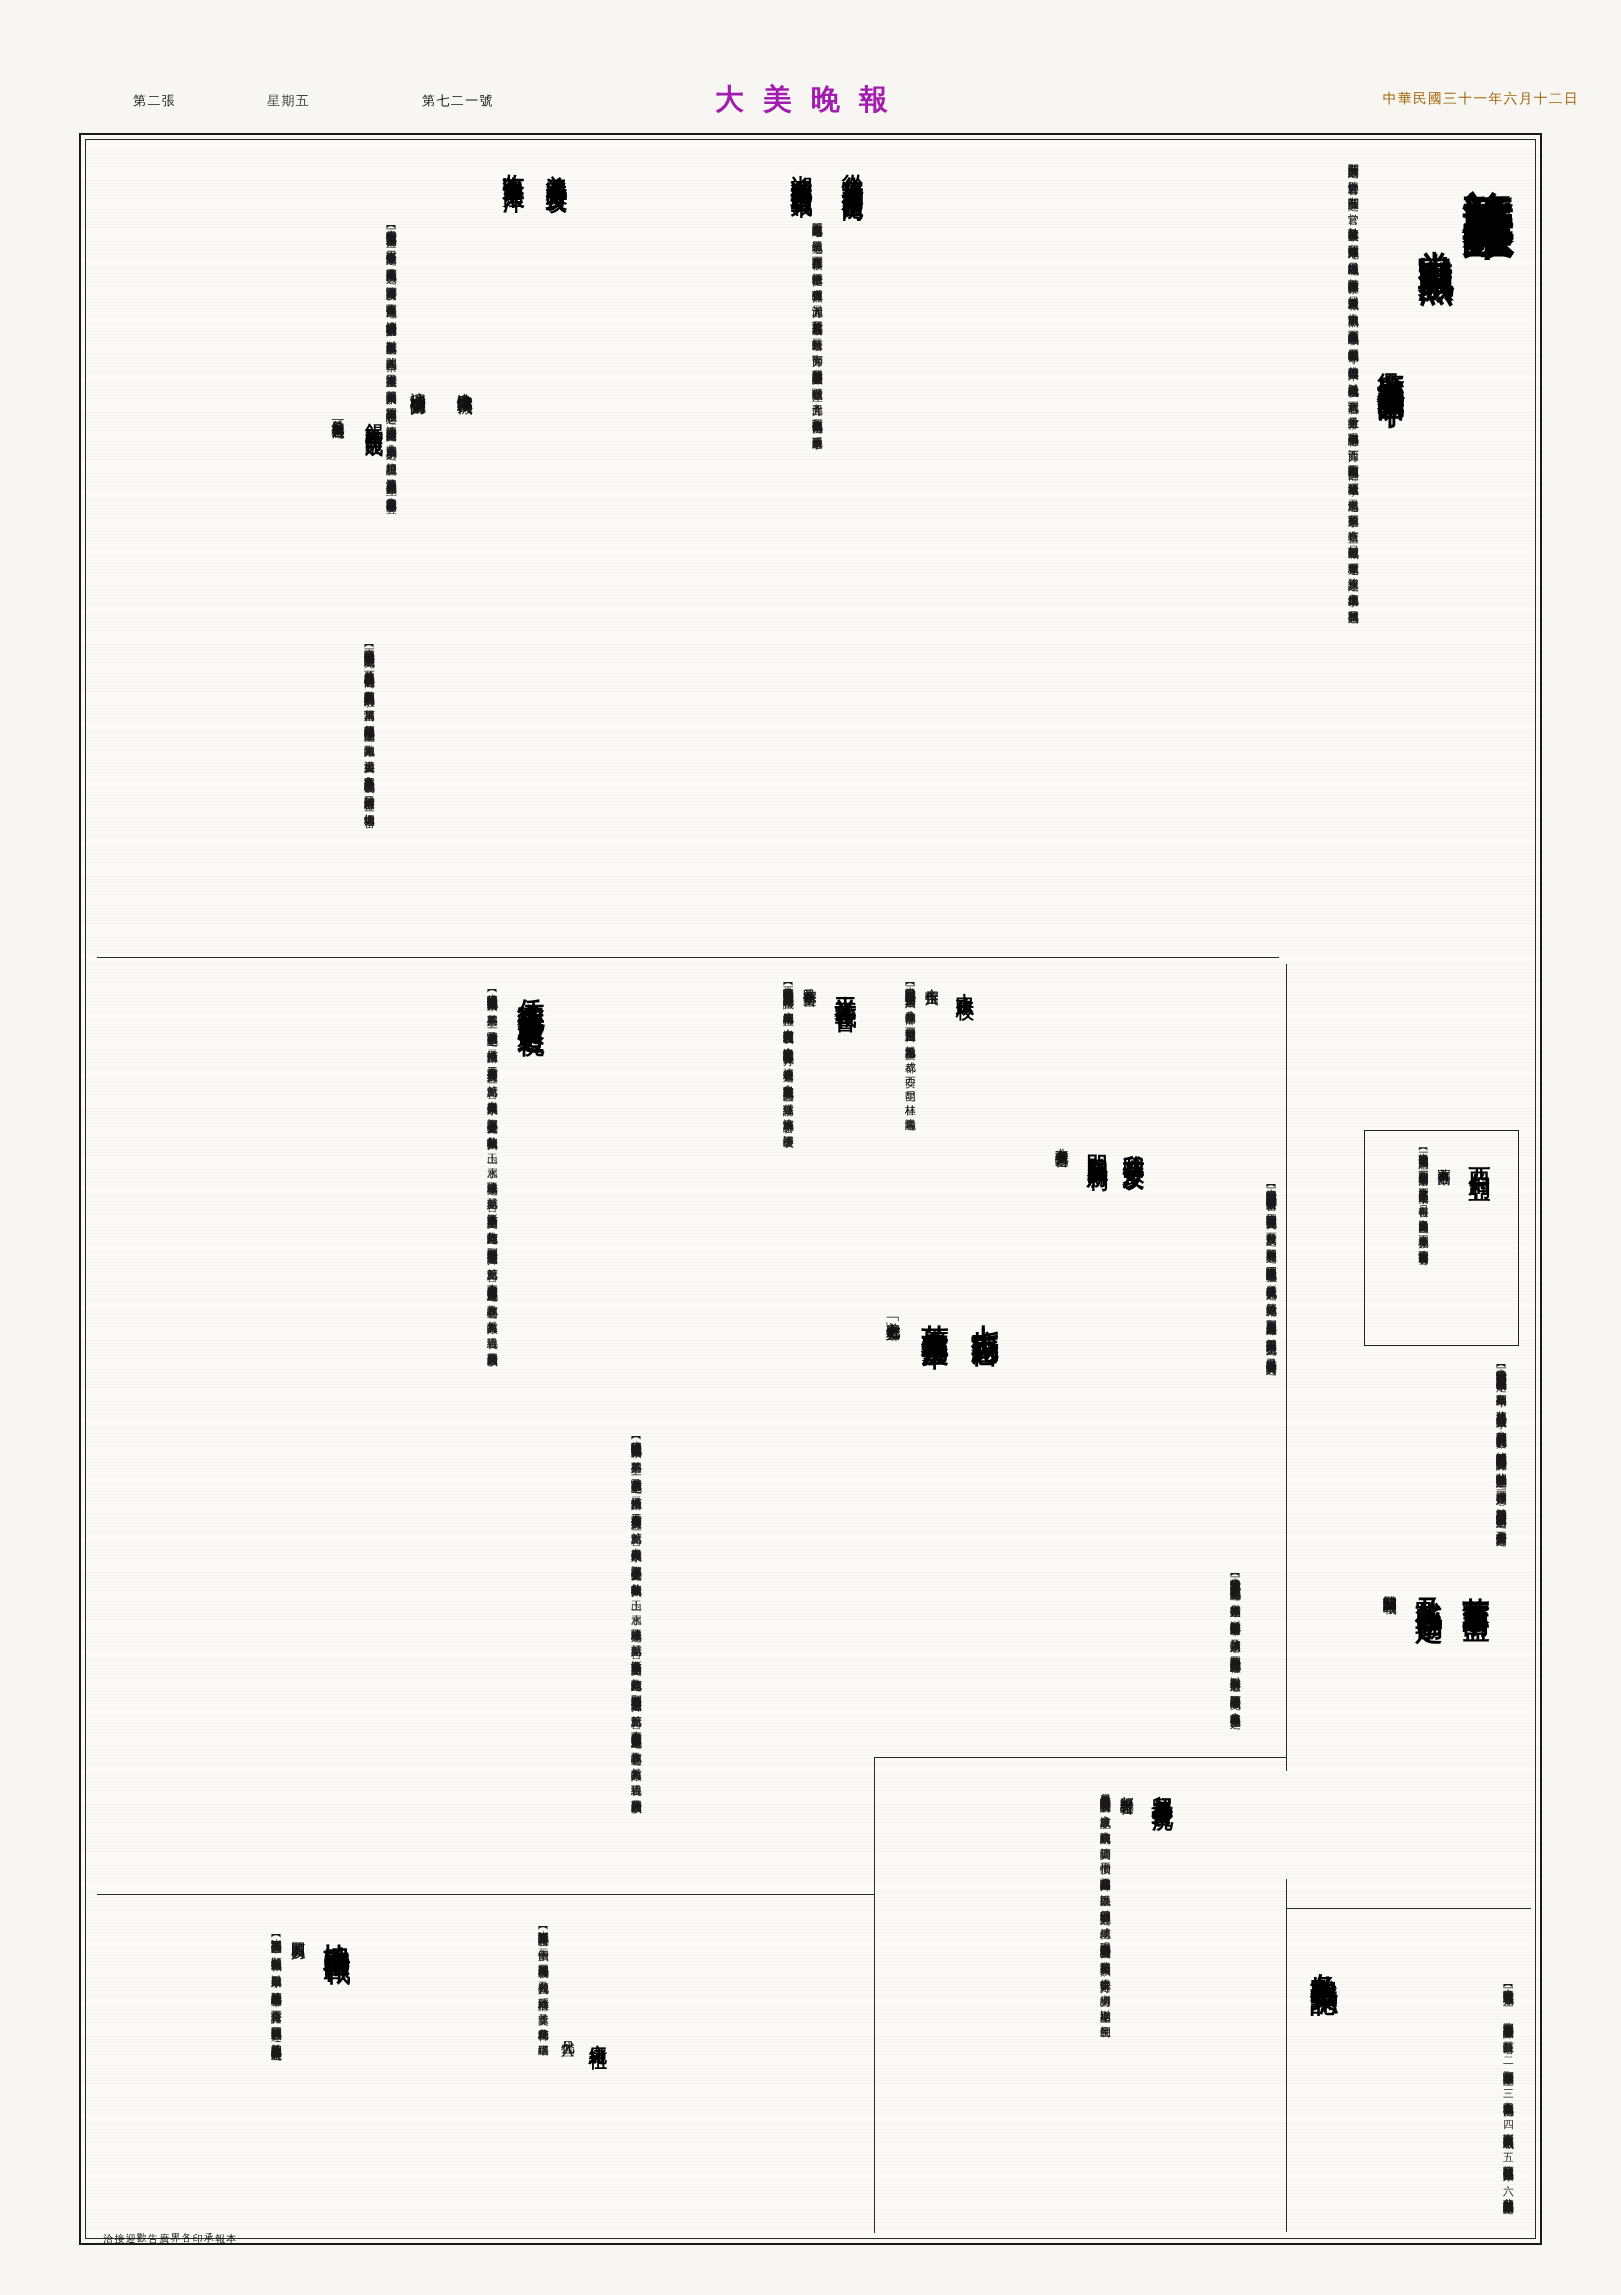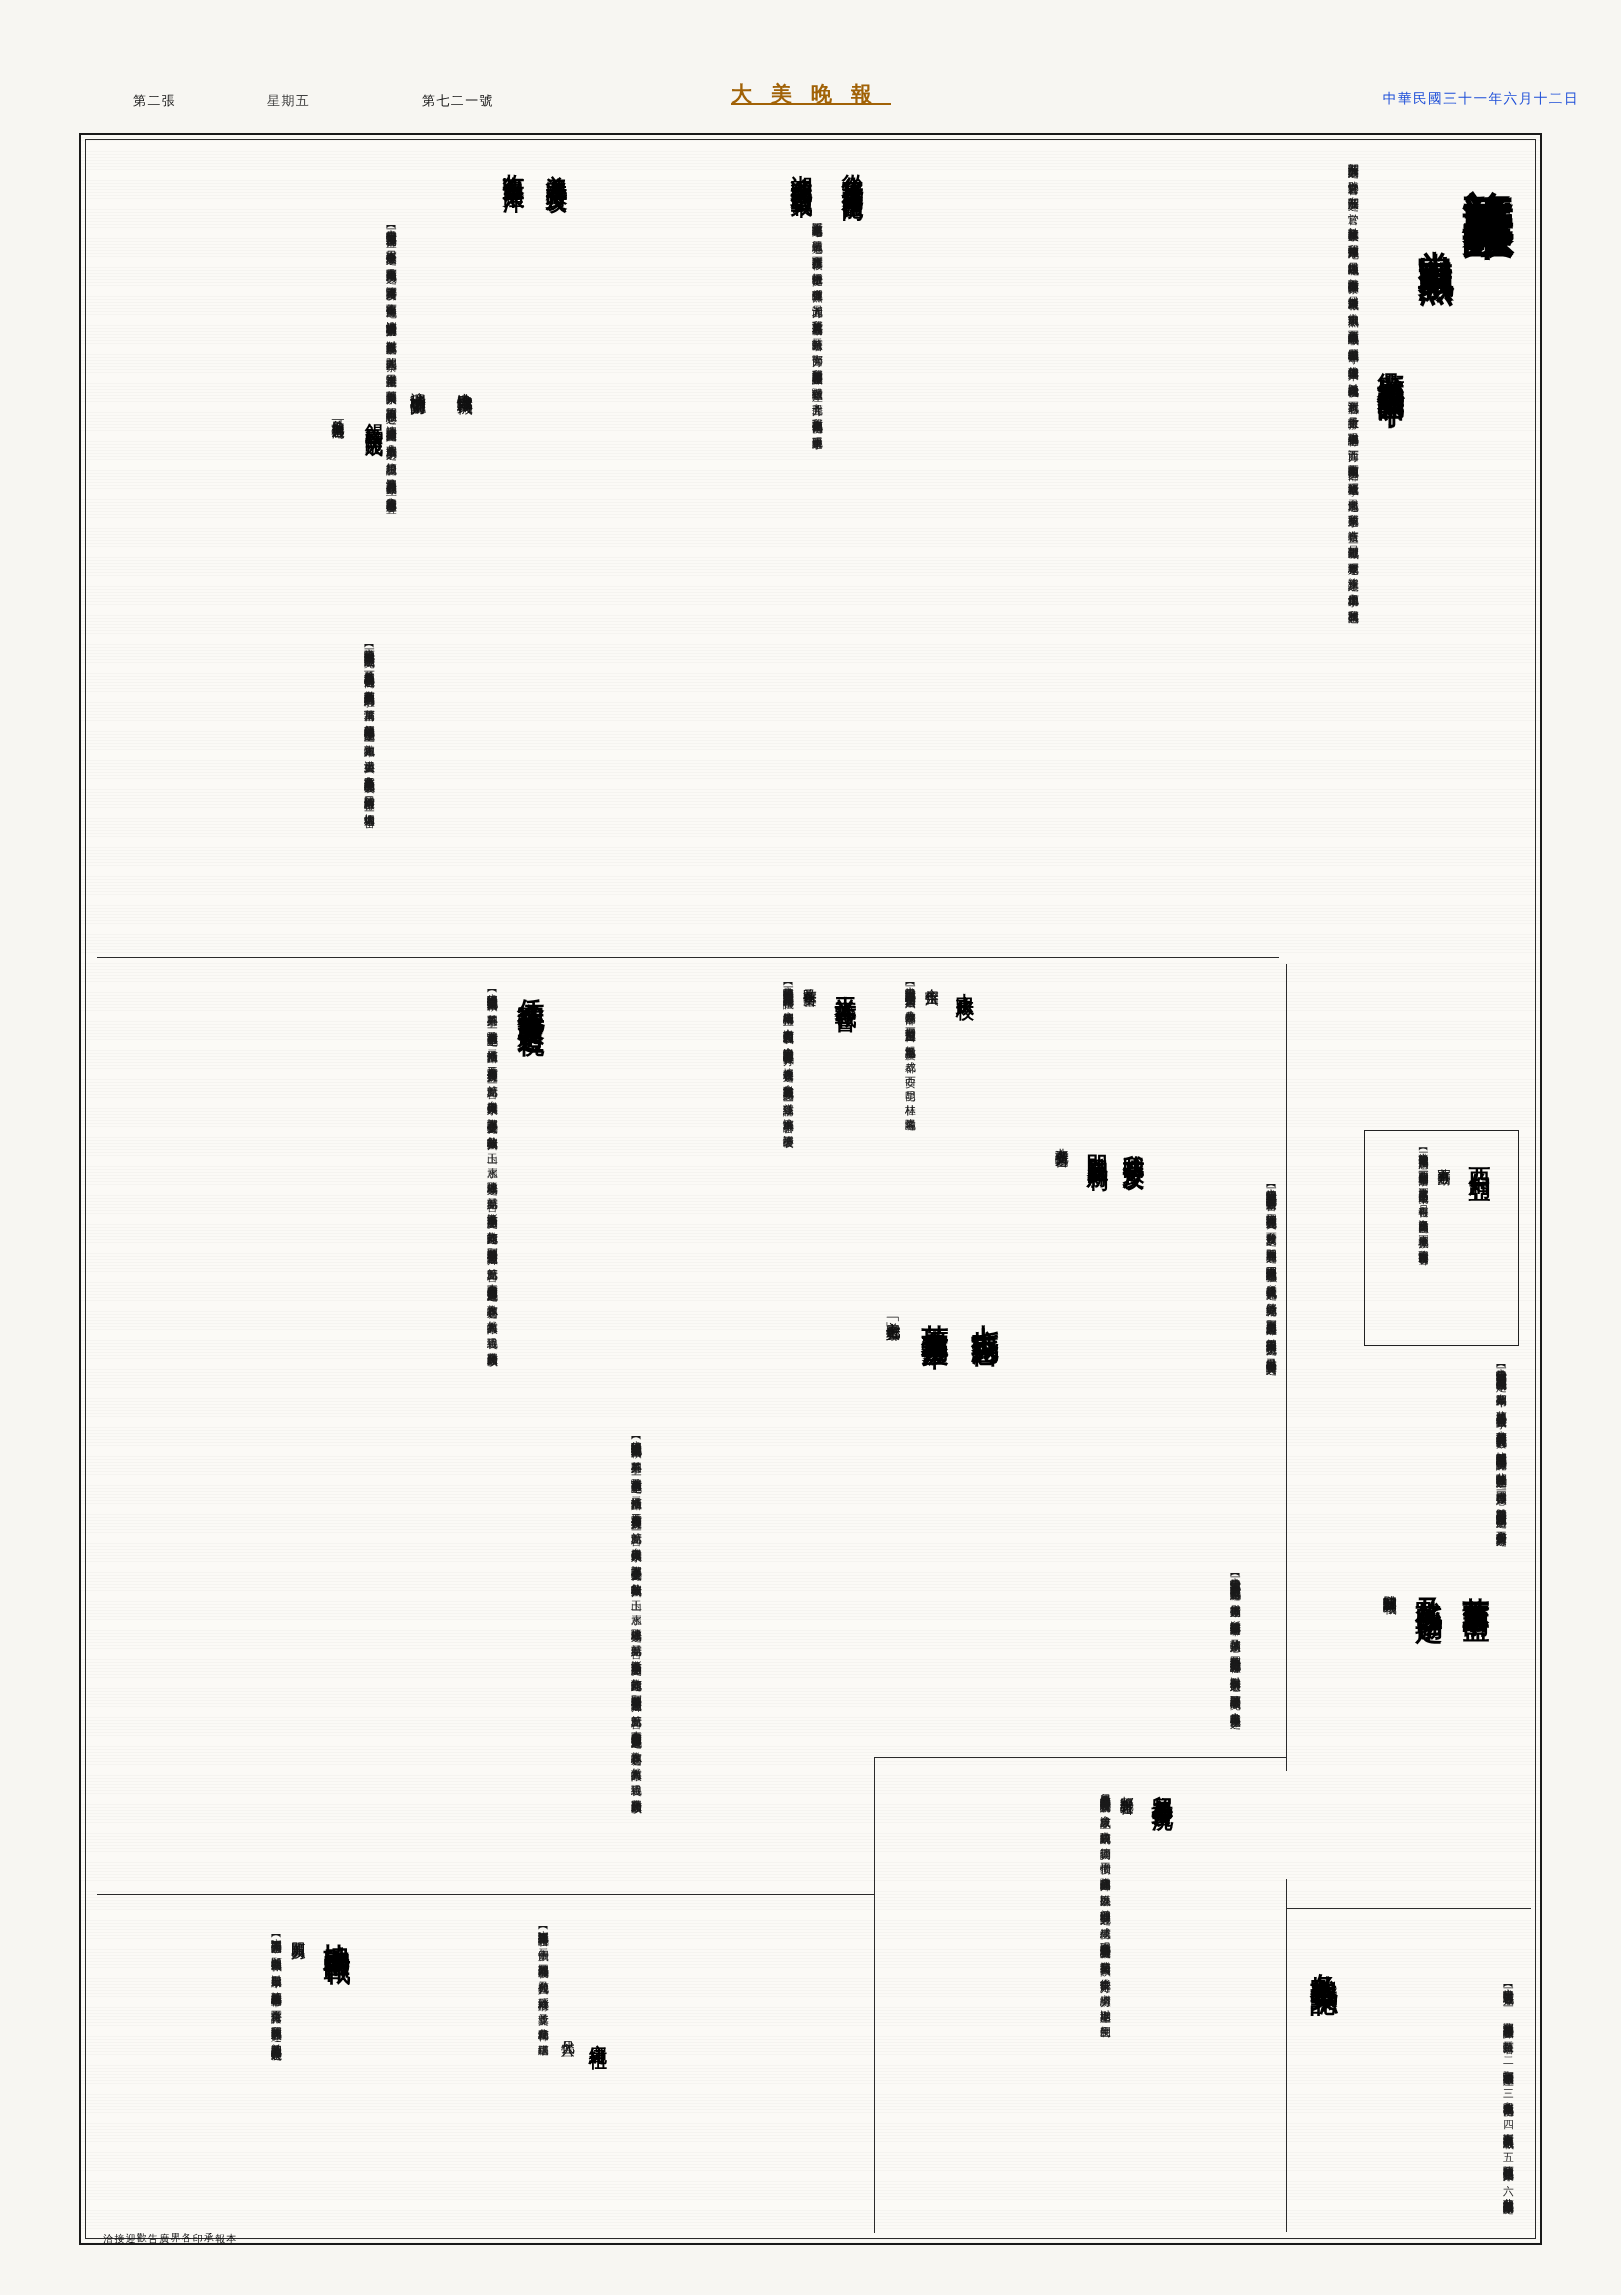--- a/index.html
+++ b/index.html
@@ -26,36 +26,35 @@
     left: 0;
     width: 1622px;
     height: 50px;
   }
   .mast-date {
     position: absolute;
     right: 43px;
     top: 4.3px;
     font-size: 13.7px;
     letter-spacing: 1.4px;
-    color: #1d4ed8;
+    color: #a16207;
     writing-mode: horizontal-tb;
     font-family: "DejaVu Serif", serif;
     margin-left: 40px;
   }
   .mast-title {
     position: absolute;
     left: 50%;
     transform: translateX(-50%);
     top: -5.8px;
-    font-size: 21px;
+    font-size: 29px;
     letter-spacing: 19px;
-    color: #a16207;
+    color: #a21caf;
     font-family: "DejaVu Serif", serif;
     font-weight: bold;
-    text-decoration: underline;
   }
   .mast-issue {
     position: absolute;
     left: 422px;
     top: 5.8px;
     font-size: 13px;
     letter-spacing: 1.4px;
     color: #111;
     font-family: "DejaVu Serif", serif;
   }

